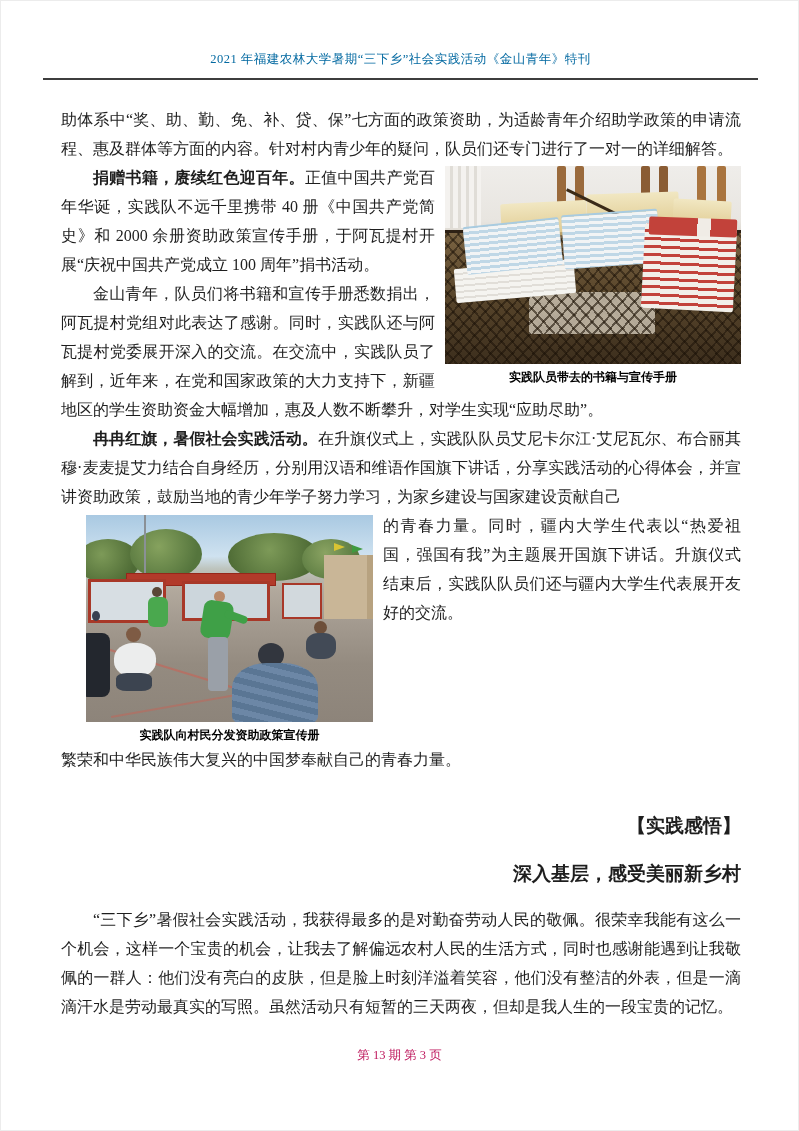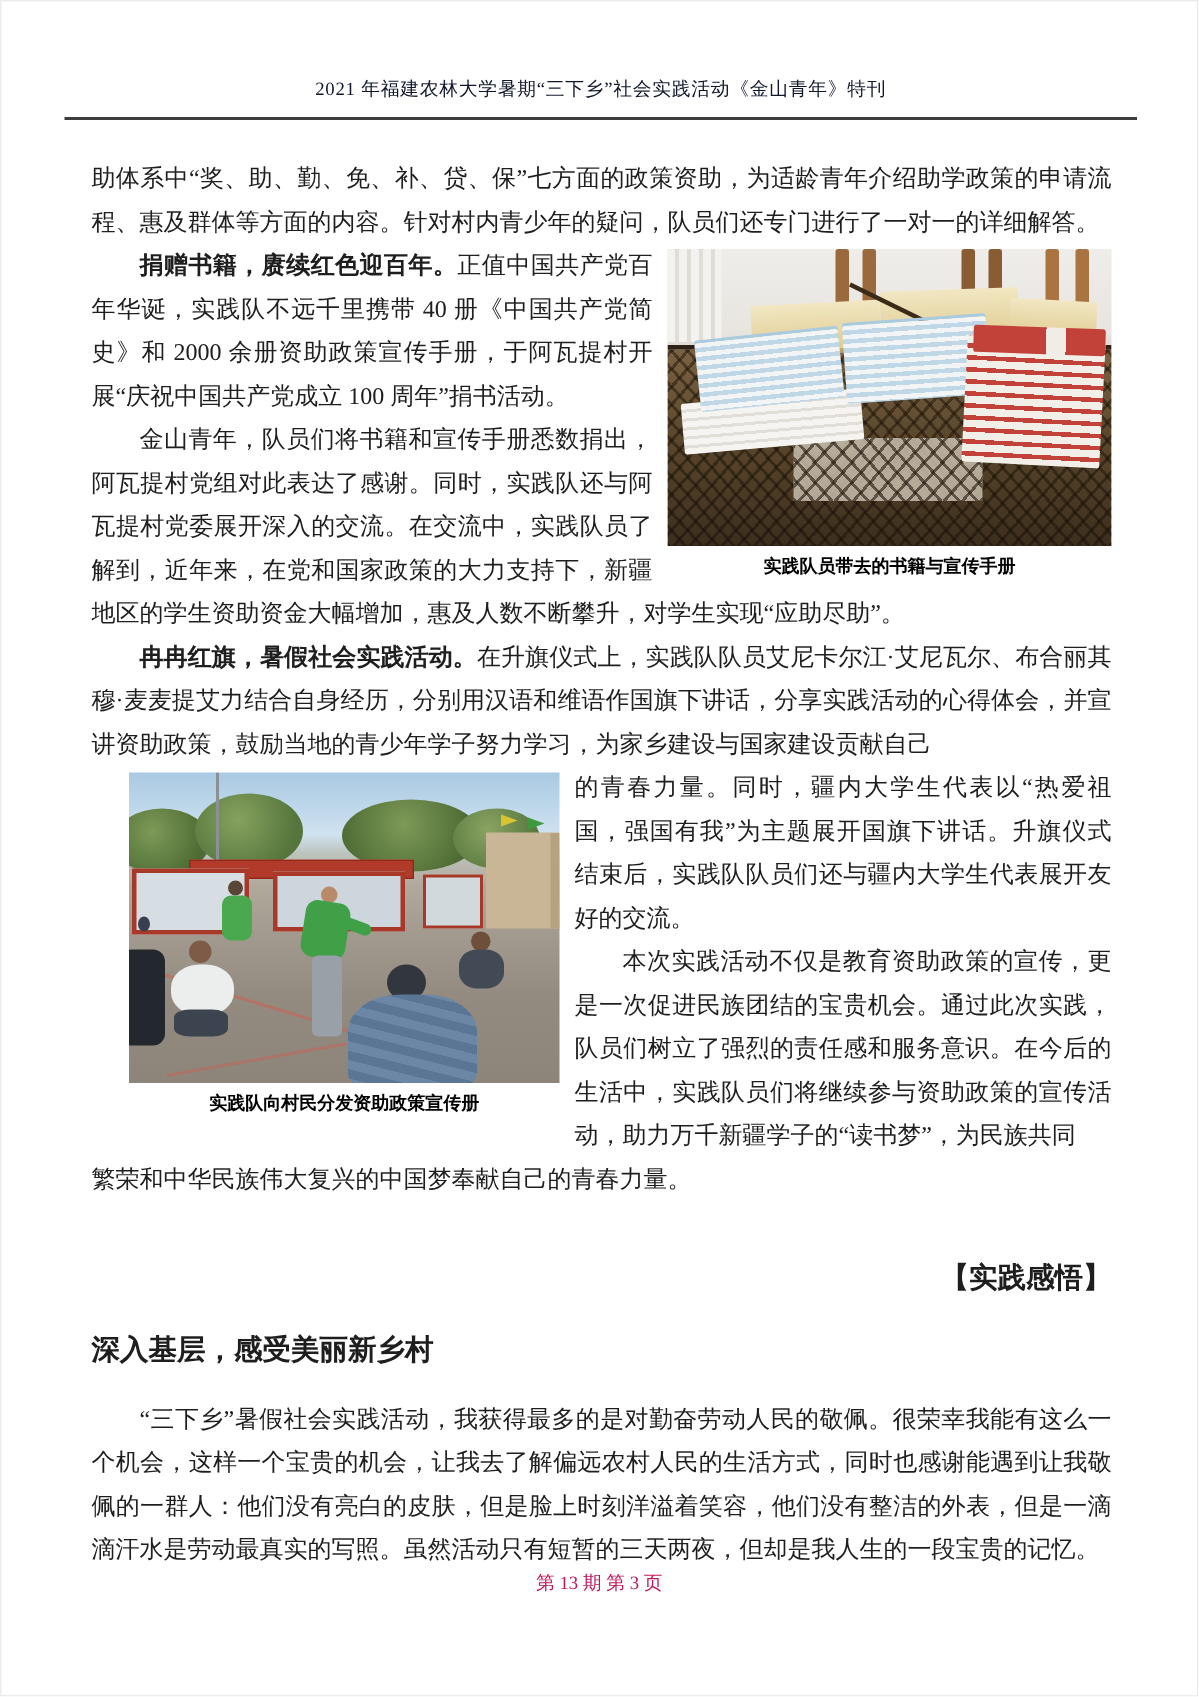--- a/index.html
+++ b/index.html
@@ -113,30 +113,30 @@
   .p2-v2torso{left:62px; top:82px; width:20px; height:30px; background:#4aa84e; border-radius:6px;}
   .p2-v2head{left:66px; top:72px; width:10px; height:10px; background:#5a4636; border-radius:50%;}
   .p2-bighead{left:172px; top:128px; width:26px; height:24px; background:#32363e; border-radius:50%;}
   .p2-bigbody{left:146px; top:148px; width:86px; height:62px; border-radius:40% 40% 15% 15%;
     background:repeating-linear-gradient(14deg,#6c87a6 0 6px,#5a7694 6px 12px);}
   .p2-rsit{left:220px; top:118px; width:30px; height:26px; background:#424a56; border-radius:40%;}
   .p2-rhead{left:228px; top:106px; width:13px; height:13px; background:#6d4f3a; border-radius:50%;}
   .p2-ldark{left:-6px; top:118px; width:30px; height:64px; background:#23272e; border-radius:8px;}
   
   .sec-h{font-size:19px; font-weight:bold; margin:37px 0 0 0; text-align:right;}
-  .essay-t{font-size:19px; font-weight:600; text-align:left; margin:19px 0 0 0;}
+  .essay-t{font-size:19px; font-weight:600; text-align:right; margin:19px 0 0 0;}
   .essay-p{margin-top:17px !important;}
   .clear{clear:both;}
 </style>
 </head>
 <body>
 
 <div class="page">
 
-  <div class="hdr" style="color: #0f172a;">2021 年福建农林大学暑期“三下乡”社会实践活动《金山青年》特刊</div>
+  <div class="hdr" style="color: #0369a1;">2021 年福建农林大学暑期“三下乡”社会实践活动《金山青年》特刊</div>
   <div class="hdr-rule" style="background: rgb(61, 61, 61);"></div>
 
   <div class="content">
 
     <p>助体系中“奖、助、勤、免、补、贷、保”七方面的政策资助，为适龄青年介绍助学政策的申请流程、惠及群体等方面的内容。针对村内青少年的疑问，队员们还专门进行了一对一的详细解答。</p>
 
     <div>
       <figure class="fig-right">
         <div class="ph photo1">
           <div class="p1-radiator"></div>
@@ -196,21 +196,20 @@
           <div class="p2-v1arm"></div>
           <div class="p2-v1legs"></div>
           <div class="p2-rhead"></div>
           <div class="p2-rsit"></div>
           <div class="p2-bighead"></div>
           <div class="p2-bigbody"></div>
         </div>
         <figcaption>实践队向村民分发资助政策宣传册</figcaption>
       </figure>
       <p>的青春力量。同时，疆内大学生代表以“热爱祖国，强国有我”为主题展开国旗下讲话。升旗仪式结束后，实践队队员们还与疆内大学生代表展开友好的交流。</p>
-      <p class="ind">本次实践活动不仅是教育资助政策的宣传，更是一次促进民族团结的宝贵机会。通过此次实践，队员们树立了强烈的责任感和服务意识。在今后的生活中，实践队员们将继续参与资助政策的宣传活动，助力万千新疆学子的“读书梦”，为民族共同</p>
       <div class="clear"></div>
     </div>
 
     <p>繁荣和中华民族伟大复兴的中国梦奉献自己的青春力量。</p>
 
     <h2 class="sec-h">【实践感悟】</h2>
     <h3 class="essay-t">深入基层，感受美丽新乡村</h3>
     <p class="ind essay-p">“三下乡”暑假社会实践活动，我获得最多的是对勤奋劳动人民的敬佩。很荣幸我能有这么一个机会，这样一个宝贵的机会，让我去了解偏远农村人民的生活方式，同时也感谢能遇到让我敬佩的一群人：他们没有亮白的皮肤，但是脸上时刻洋溢着笑容，他们没有整洁的外表，但是一滴滴汗水是劳动最真实的写照。虽然活动只有短暂的三天两夜，但却是我人生的一段宝贵的记忆。</p>
 
   </div>

